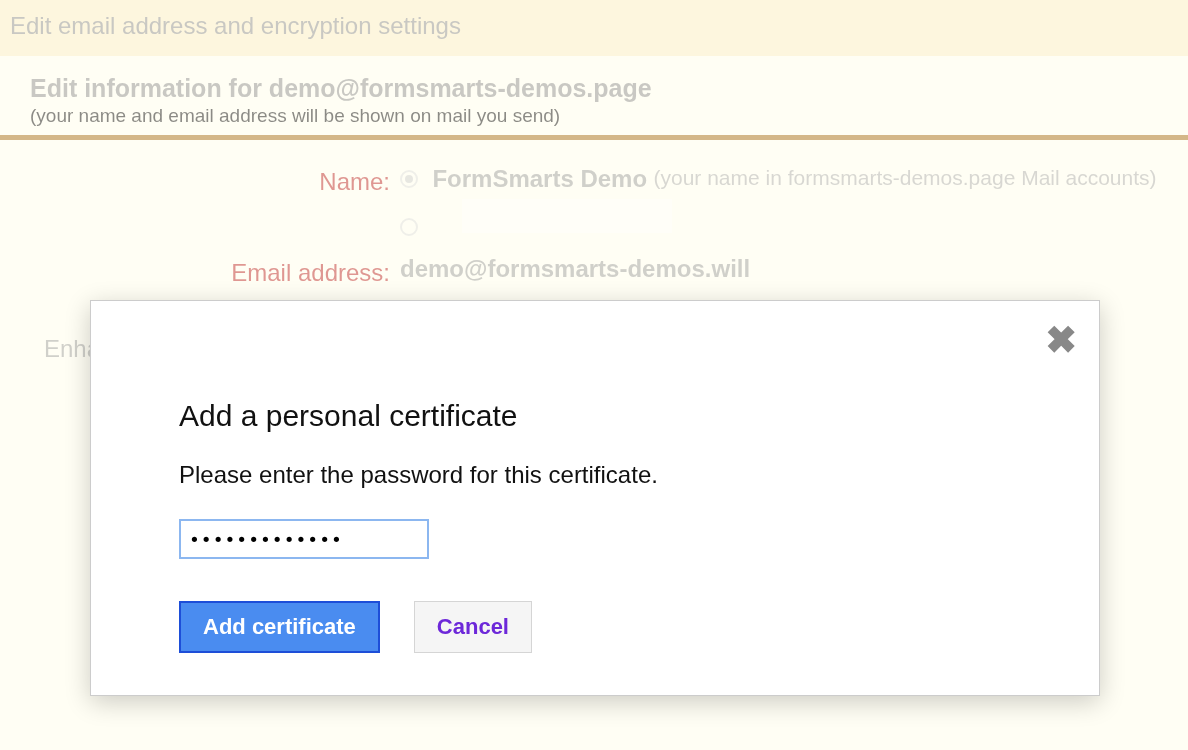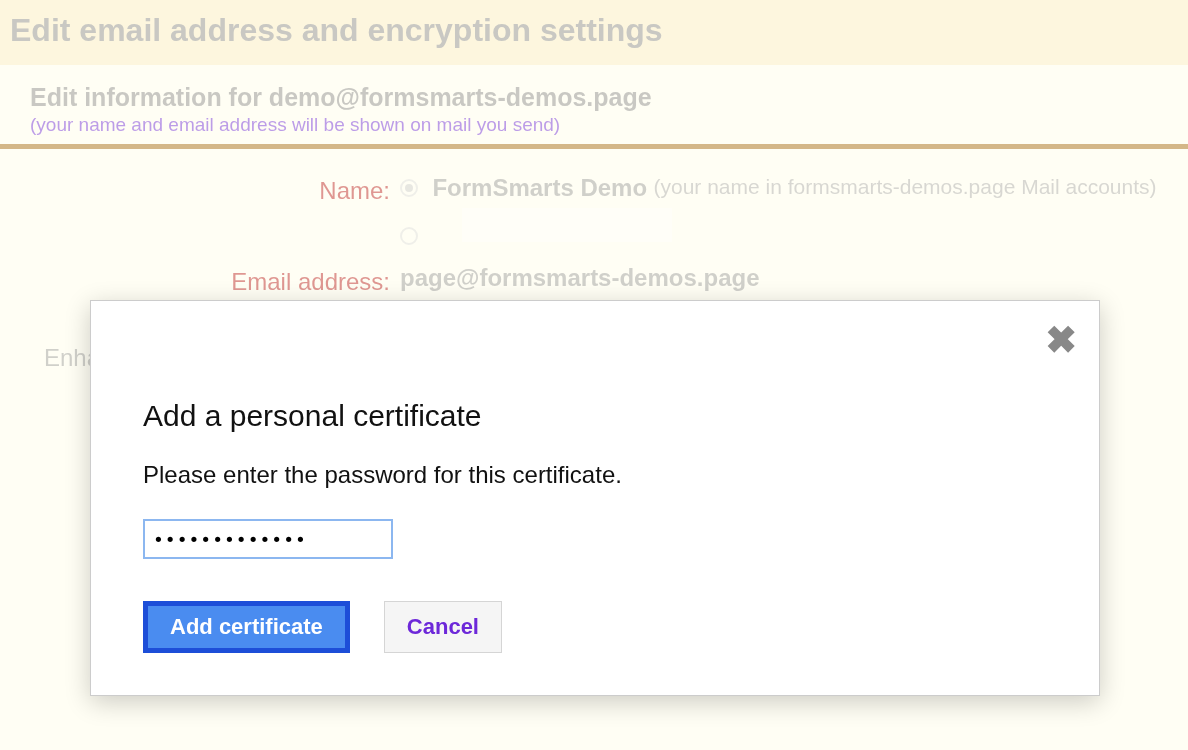--- a/index.html
+++ b/index.html
@@ -19,36 +19,36 @@
   
   .dim {
     opacity: 0.45;
     pointer-events: none;
   }
   .header-bar {
     background: #fbedc4;
     padding: 12px 10px 16px 10px;
   }
   .header-title {
-    font-size: 32px;
-    font-weight: bold;
+    font-size: 24px;
+    font-weight: normal;
     color: #888;
   }
   .subheader {
     padding: 18px 30px 8px 30px;
     border-bottom: 5px solid #a16207;
   }
   .subheader-main {
     font-size: 25px;
     font-weight: bold;
     color: #888;
   }
   .subheader-note {
     font-size: 19px;
-    color: #6d28d9;
+    color: #000000;
     margin-top: 2px;
   }
   .form-area {
     padding: 24px 20px;
     font-size: 23px;
     color: #999;
   }
   .form-row {
     display: flex;
     align-items: flex-start;
@@ -128,21 +128,21 @@
     position: absolute;
     right: 22px;
     top: 20px;
     font-size: 38px;
     color: #888;
     cursor: pointer;
     line-height: 1;
     font-weight: bold;
   }
   .modal-body {
-    padding: 0 52px;
+    padding: 0 88px;
   }
   .modal-title {
     font-size: 30px;
     color: #111;
     font-weight: normal;
     margin-top: 98px;
     margin-bottom: 28px;
   }
   .modal-text {
     font-size: 24px;
@@ -168,21 +168,21 @@
     height: 52px;
     font-size: 22px;
     font-weight: bold;
     border: 1px solid transparent;
     cursor: pointer;
     padding: 0 22px;
   }
   .btn-primary {
     background: #4a8cf0;
     color: #fff;
-    border: 5px solid #1d4ed8;
+    border: 2px solid #1d4ed8;
   }
   .btn-secondary {
     background: #f5f5f5;
     color: #6d28d9;
     border: 1px solid #d5d5d5;
   }
 </style>
 </head>
 <body>
 
@@ -210,21 +210,21 @@
           <div>
             <span class="radio"></span>
             <span class="name-input-box"></span>
           </div>
         </div>
       </div>
 
       <div class="form-row" style="margin-top:16px">
         <div class="form-label">Email address:</div>
         <div class="form-value">
-          <span class="email-val">page@formsmarts-demos.page</span>
+          <span class="email-val">demo@formsmarts-demos.will</span>
         </div>
       </div>
 
       <div class="enha">Enha</div>
     </div>
   </div>
 
   <div class="modal">
     <div class="modal-close">✖</div>
     <div class="modal-body">

